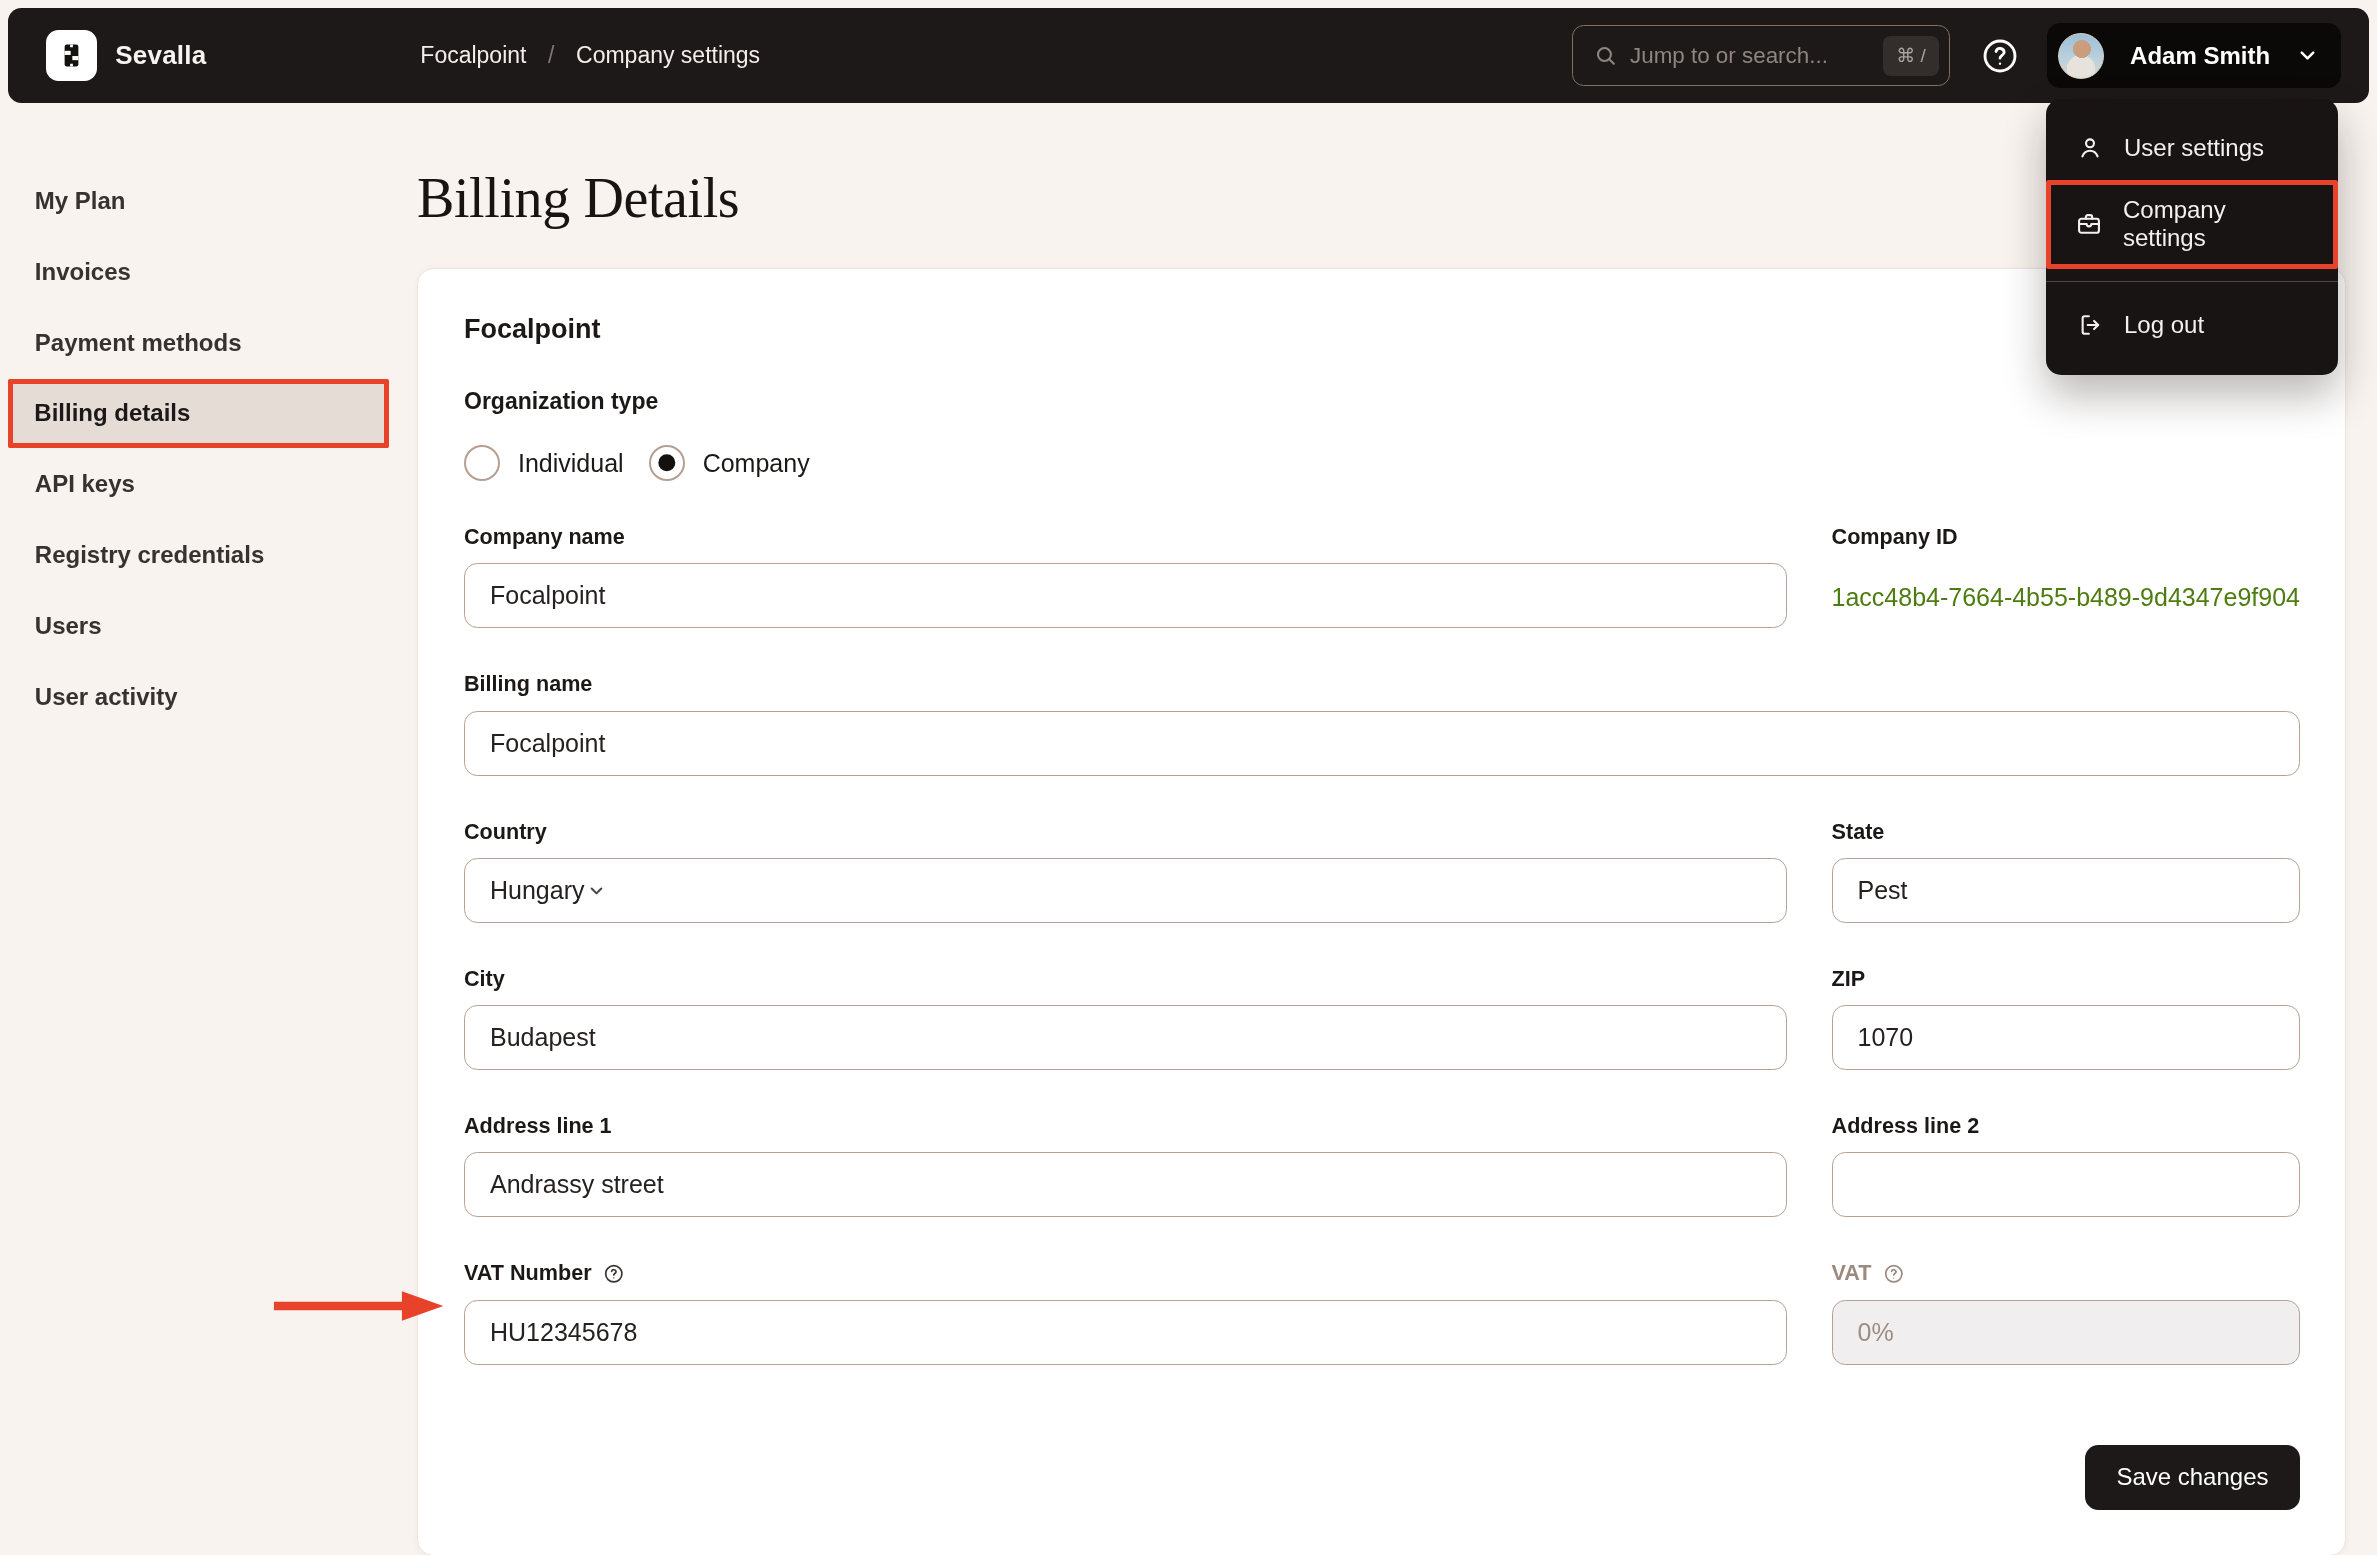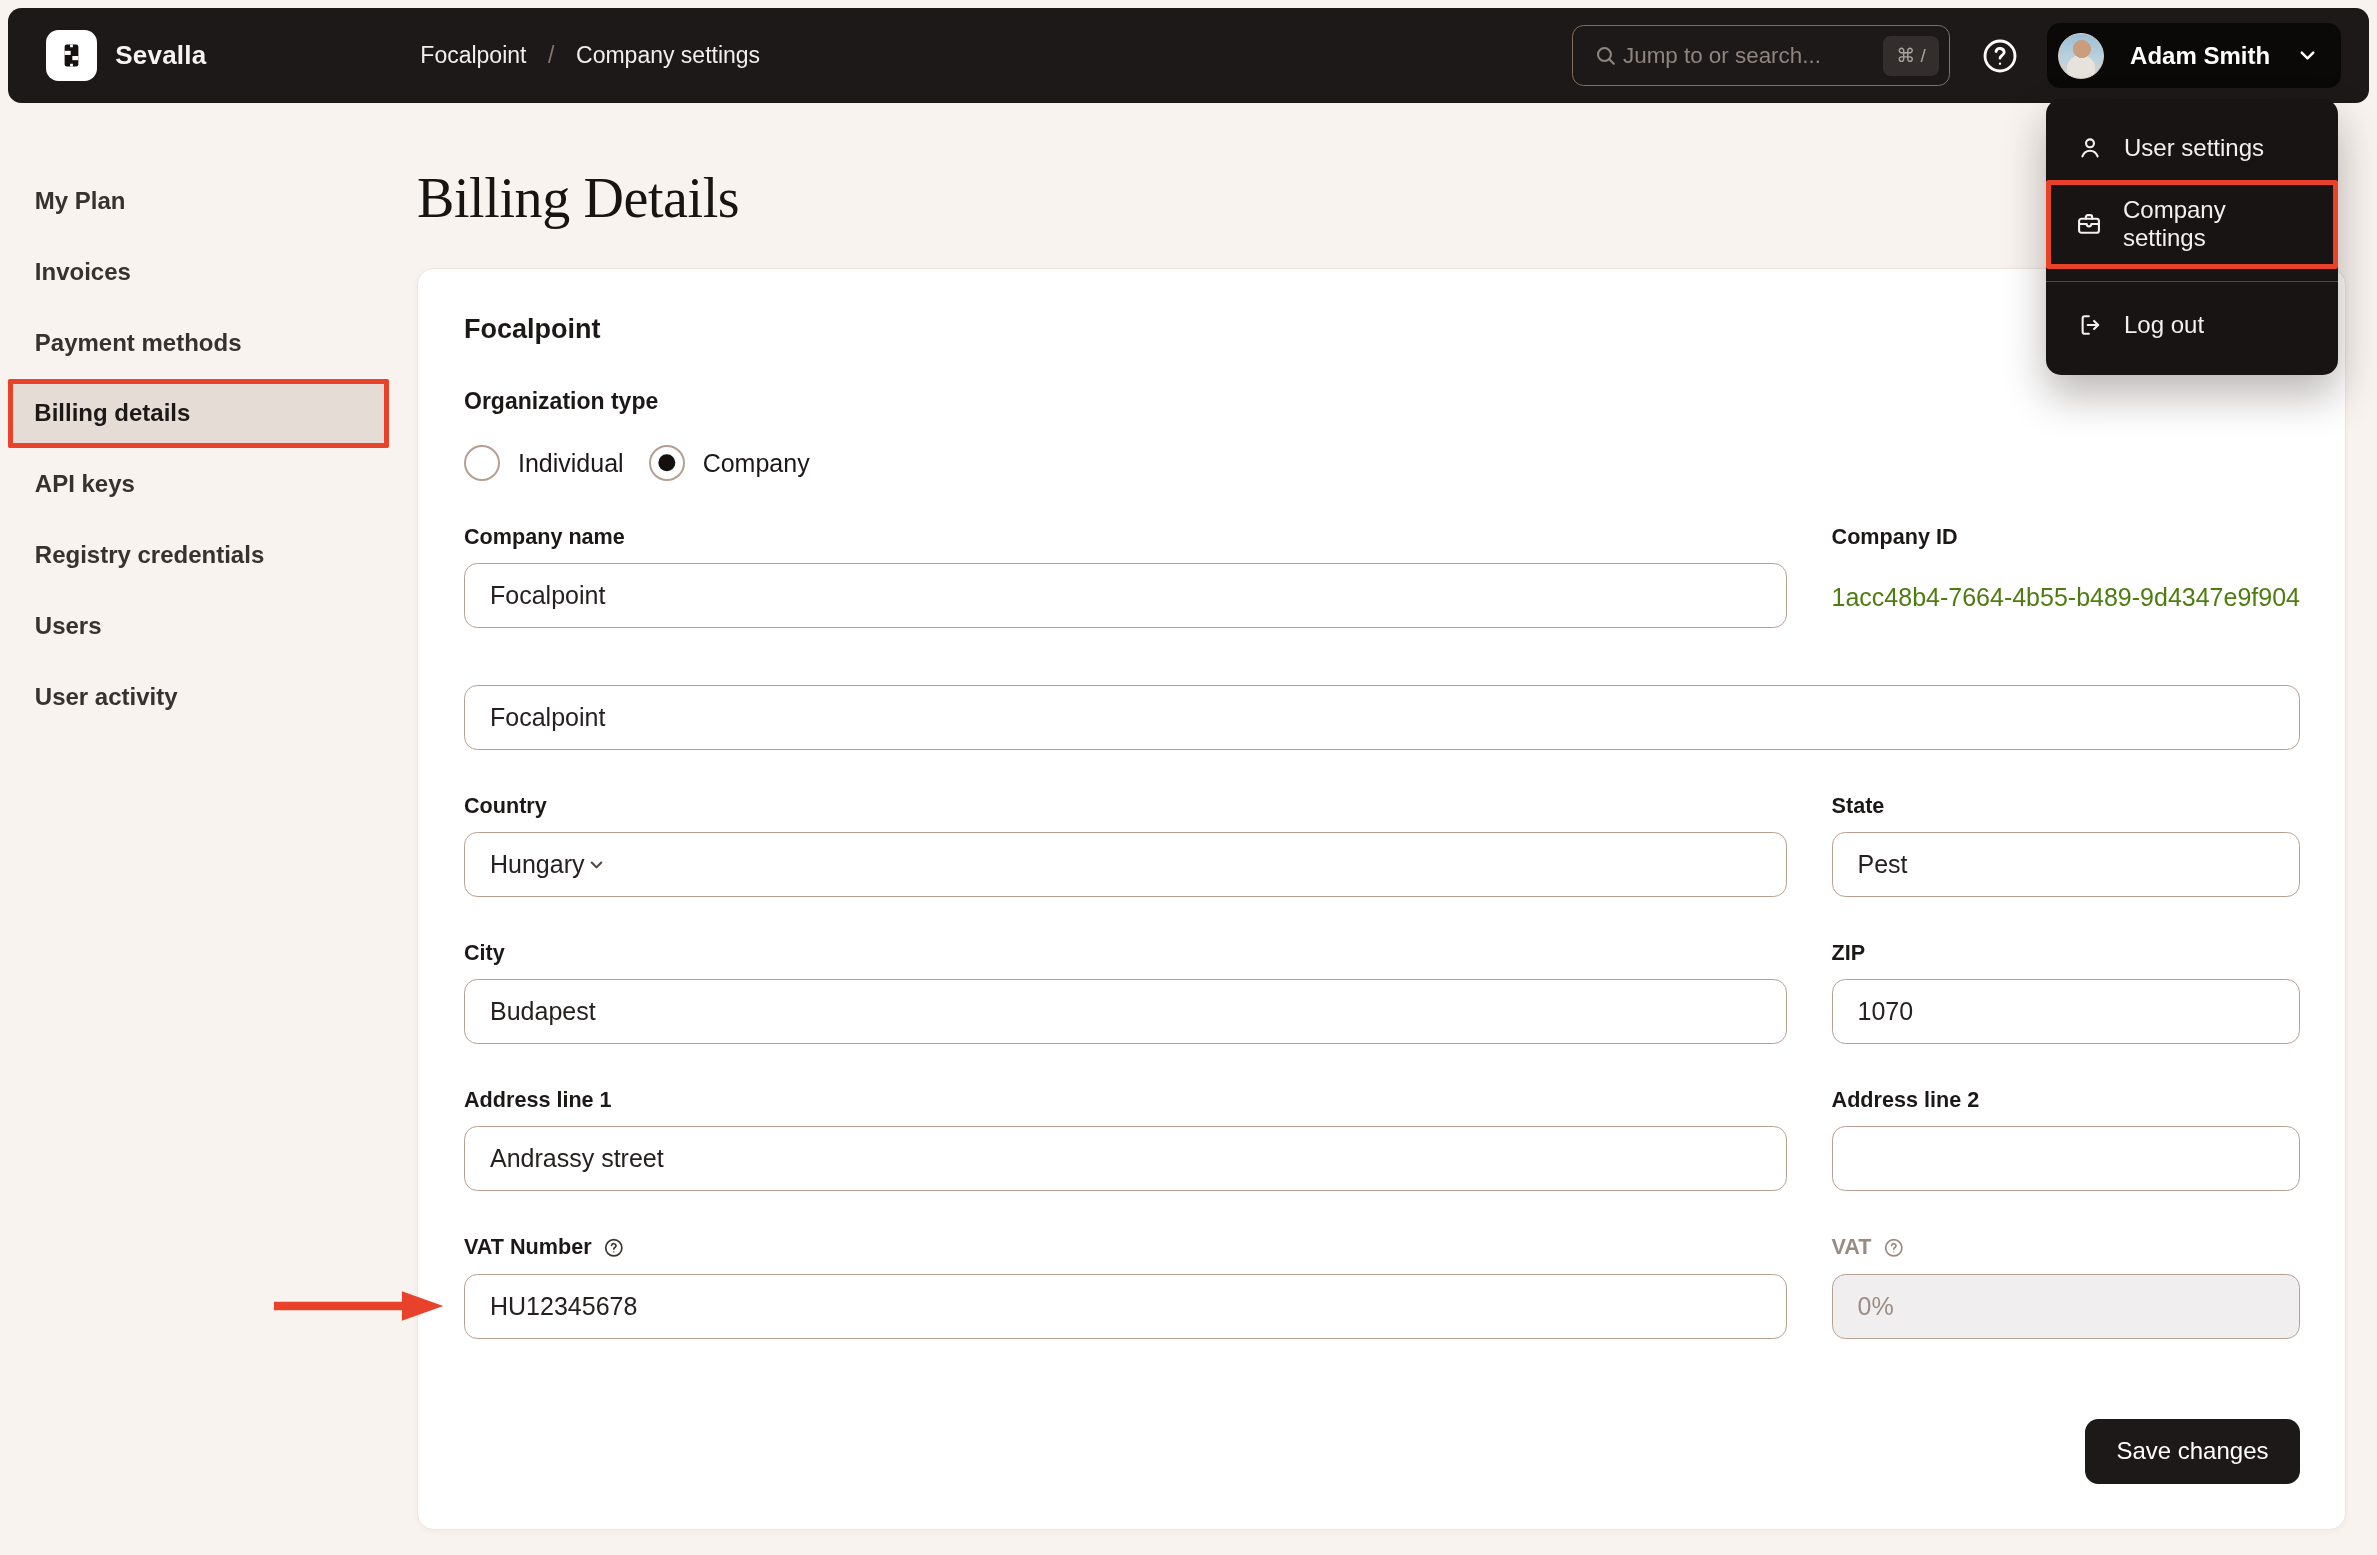--- a/index.html
+++ b/index.html
@@ -26,21 +26,21 @@
     display:flex; align-items:center; justify-content:center;
   }
   .brand-name { color:#f7f3f0; font-size:26px; font-weight:700; letter-spacing:0.2px; }
   .breadcrumb { display:flex; align-items:center; gap:21.6px; margin-left:214px; font-size:23px; font-weight:500; color:#f2ecE8; }
   .crumb { color:#f3eeea; }
   .crumb-sep { color:#84766e; font-weight:400; }
   .search-box {
     margin-left:auto;
     width:378px; height:61px;
     border:1.7px solid #83705f; border-radius:11.6px;
-    display:flex; align-items:center; gap:5px;
+    display:flex; align-items:center; gap:12px;
     padding:0 10px 0 20px; color:#8f857e;
   }
   .search-placeholder { font-size:22.4px; color:#8f857e; flex:1; white-space:nowrap; overflow:hidden; }
   .kbd-badge {
     background:#332e2c; border-radius:7.5px; padding:8.3px 13.3px;
     font-size:19px; color:#aaa29d; white-space:nowrap;
   }
   .help-btn { margin-left:30px; width:40px; height:40px; }
   .user-pill {
     margin-left:26.5px; height:65px; background:#0a0908; border-radius:13.3px;
@@ -263,20 +263,21 @@
         <div class="field-label">Company name</div>
         <input class="text-input" type="text" value="Focalpoint" style="">
       </div>
 
       <div>
         <div class="field-label">Company ID</div>
         <div class="static-value">1acc48b4-7664-4b55-b489-9d4347e9f904</div>
       </div>
 
       <div class="span-2">
+        <div class="field-label">Billing name</div>
         <input class="text-input" type="text" value="Focalpoint" style="">
       </div>
 
       <div>
         <div class="field-label">Country</div>
         <div class="select-input">
           <span>Hungary</span>
           <span>
             <svg width="23" height="23" viewBox="0 0 24 24" fill="none" stroke="#4f4741" stroke-width="2.2" stroke-linecap="round" stroke-linejoin="round">
               <path d="M7 10l5 5 5-5"></path>

